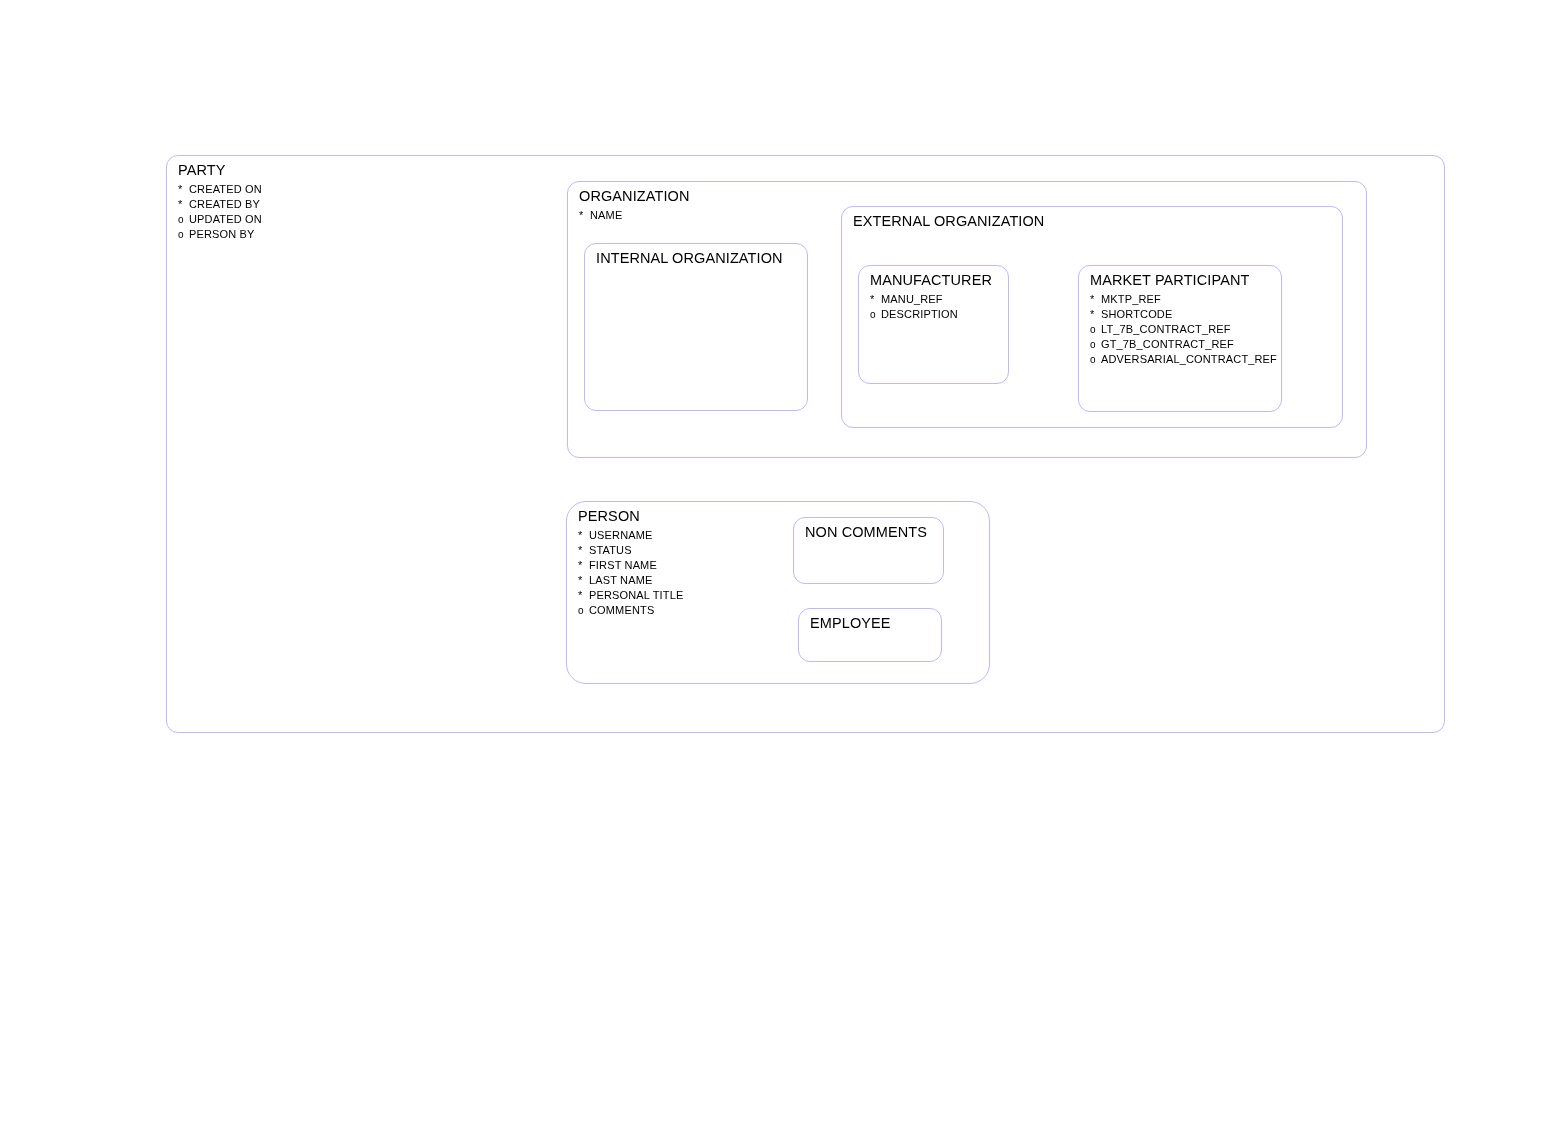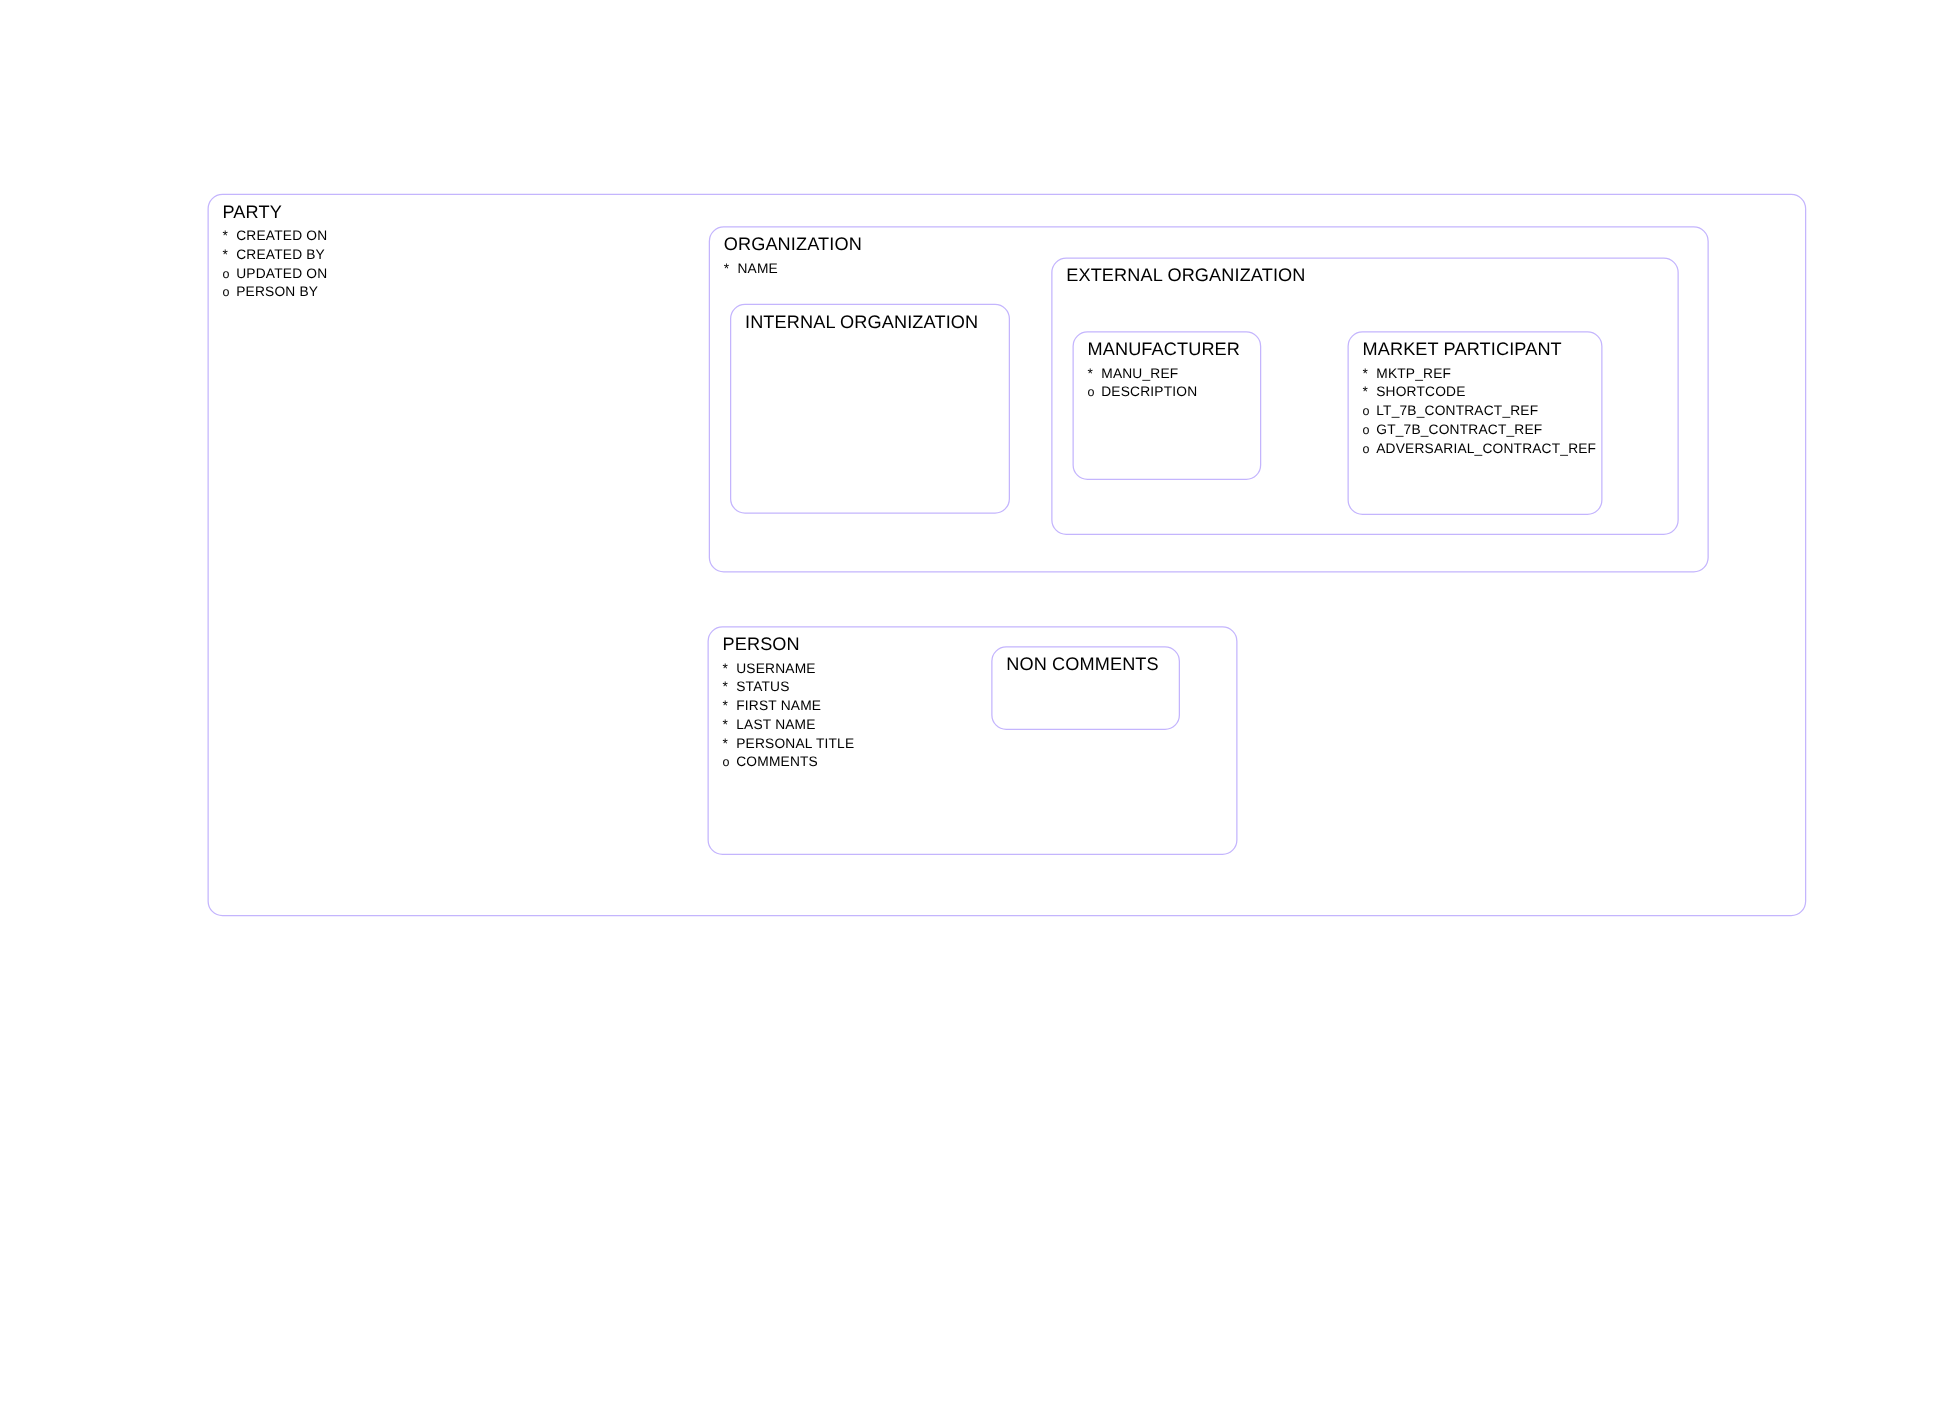--- a/index.html
+++ b/index.html
@@ -68,21 +68,21 @@
     font-size: 10px;
   }
 
   
   #party-box        { left: 166px;  top: 155px; width: 1279px; height: 578px; }
   #organization-box { left: 567px;  top: 181px; width: 800px;  height: 277px; }
   #internal-org-box { left: 584px;  top: 243px; width: 224px;  height: 168px; }
   #external-org-box { left: 841px;  top: 206px; width: 502px;  height: 222px; }
   #manufacturer-box { left: 858px;  top: 265px; width: 151px;  height: 119px; }
   #market-part-box  { left: 1078px; top: 265px; width: 204px;  height: 147px; }
-  #person-box       { left: 566px;  top: 501px; width: 424px;  height: 183px; }
+  #person-box       { left: 566px;  top: 501px; width: 424px;  height: 183px; border-radius: 20px; }
   #non-employee-box { left: 793px;  top: 517px; width: 151px;  height: 67px; }
   #employee-box     { left: 798px;  top: 608px; width: 144px;  height: 54px; }
 
   
   #market-part-box .attr-list { overflow: hidden; width: 195px; }
 </style>
 </head>
 <body>
 
 <div id="canvas">
@@ -140,14 +140,17 @@
       <li class="attr"><span class="mark">*</span><span>LAST NAME</span></li>
       <li class="attr"><span class="mark">*</span><span>PERSONAL TITLE</span></li>
       <li class="attr"><span class="mark opt">o</span><span>COMMENTS</span></li>
     </ul>
   </div>
 
   <div class="entity" id="non-employee-box">
     <div class="entity-title">NON COMMENTS</div>
   </div>
 
+  <div class="entity" id="employee-box">
+    <div class="entity-title">EMPLOYEE</div>
+  </div>
 
 </div>
 
 </body></html>

